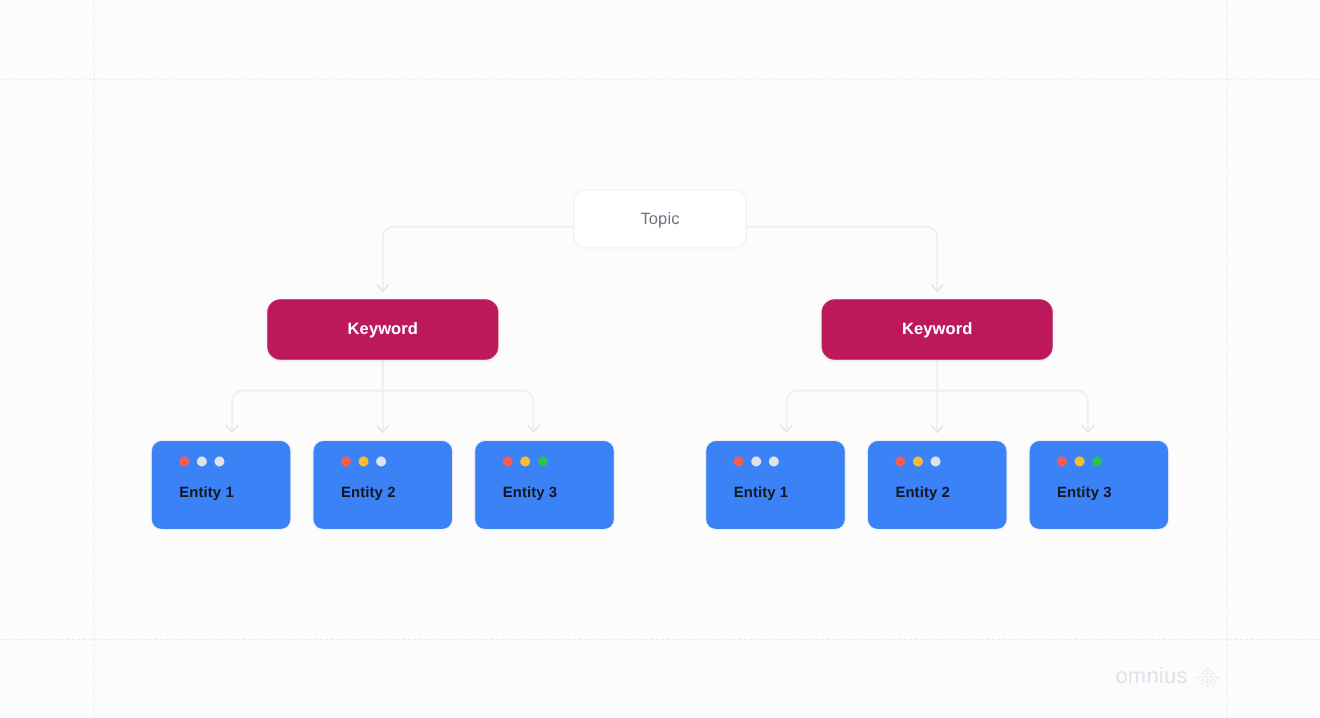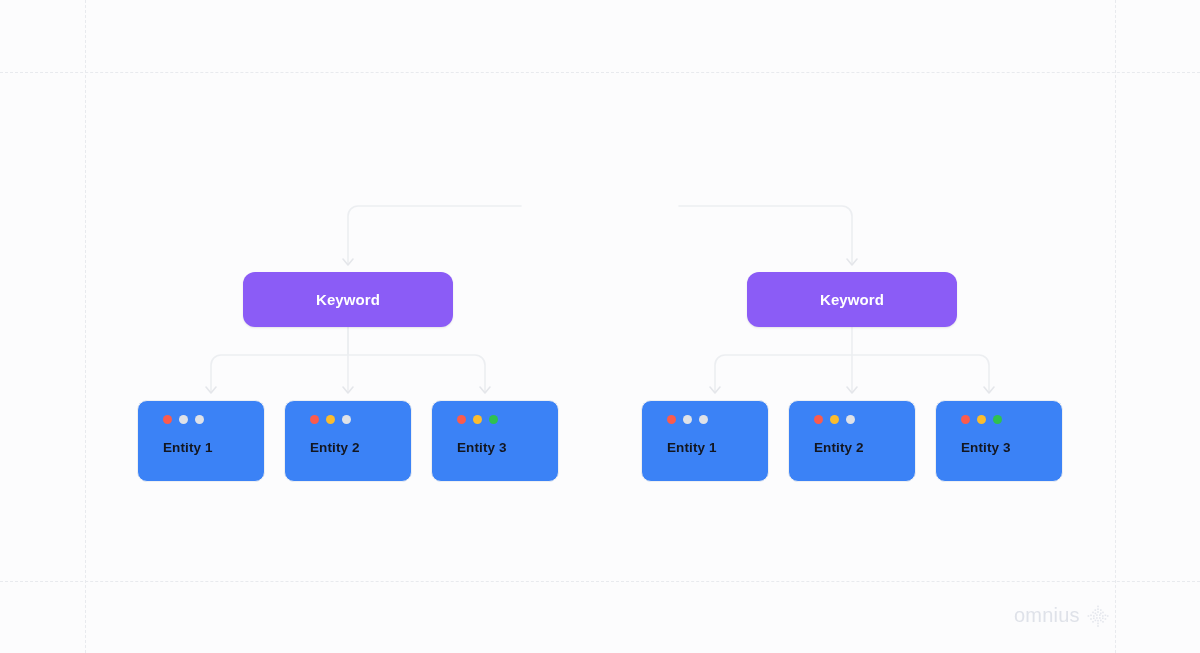--- a/index.html
+++ b/index.html
@@ -86,21 +86,21 @@
     font-size: 15px;
     color: #6b7280;
     font-weight: 400;
     letter-spacing: 0.1px;
   }
 
   .keyword-node {
     top: 272px;
     width: 210px;
     height: 55px;
-    background: #8b5cf6;
+    background: #be185d;
     border-radius: 12px;
     display: flex;
     align-items: center;
     justify-content: center;
     box-shadow: 0 1px 2px rgba(19,22,32,0.10);
   }
   .keyword-node.left  { left: 243px; }
   .keyword-node.right { left: 747px; }
   .keyword-label {
     font-size: 15px;
@@ -180,20 +180,23 @@
     <path class="conn-arrow" d="M 480 387 L 485 393 L 490 387"></path>
 
     <path class="conn-path" d="M 852 327 L 852 392"></path>
     <path class="conn-arrow" d="M 847 387 L 852 393 L 857 387"></path>
 
     <path class="conn-path" d="M 715 365 L 715 392 M 715 365 A 10 10 0 0 1 725 355 L 979 355 A 10 10 0 0 1 989 365 L 989 392"></path>
     <path class="conn-arrow" d="M 710 387 L 715 393 L 720 387"></path>
     <path class="conn-arrow" d="M 984 387 L 989 393 L 994 387"></path>
   </svg>
 
+  <div class="node topic-node">
+    <span class="topic-label">Topic</span>
+  </div>
 
   <div class="node keyword-node left">
     <span class="keyword-label">Keyword</span>
   </div>
   <div class="node keyword-node right">
     <span class="keyword-label">Keyword</span>
   </div>
 
   <div class="node entity-card" style="left:137px;">
     <div class="dots">

